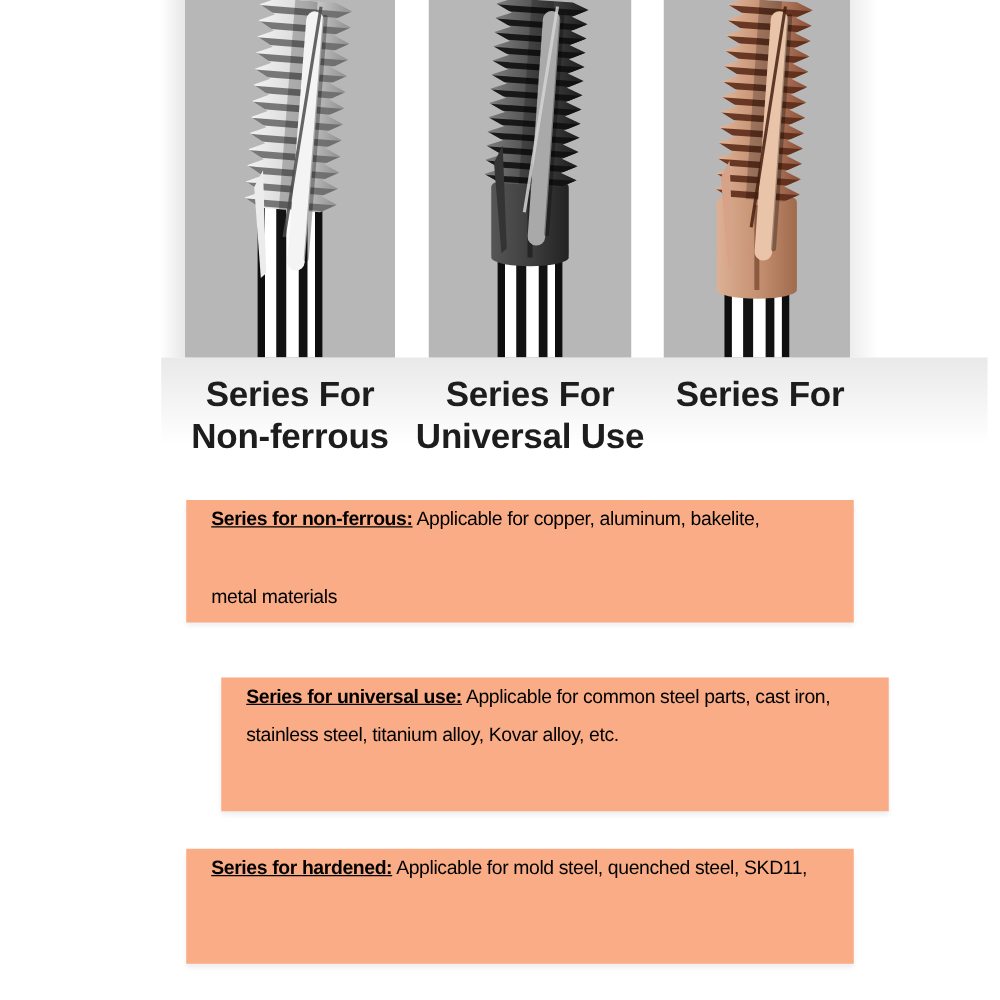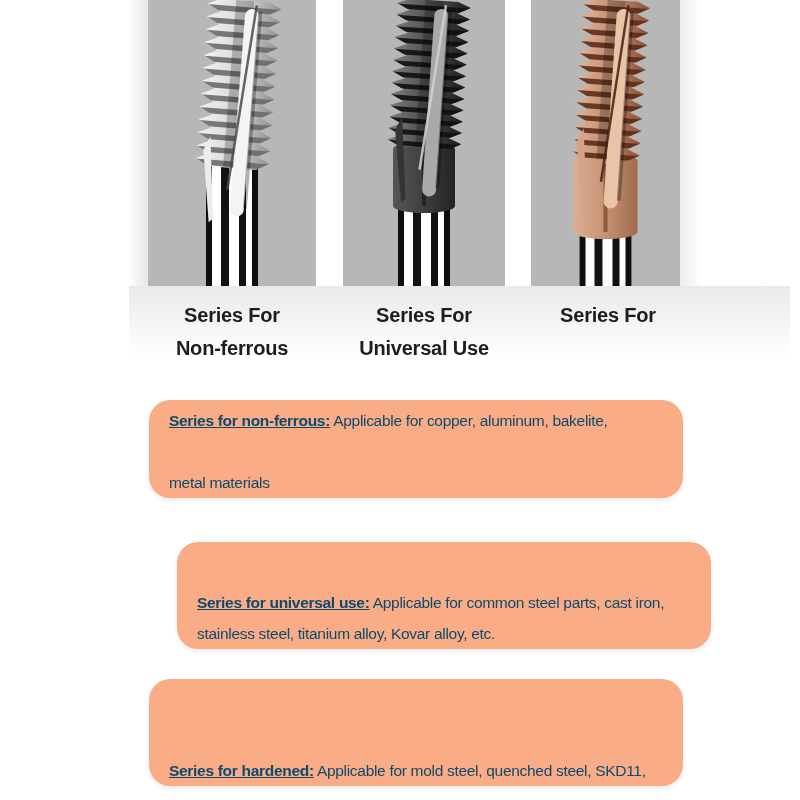--- a/index.html
+++ b/index.html
@@ -14,33 +14,33 @@
   .under-strip{position:absolute;top:286px;left:129px;width:661px;height:82px;
         background:linear-gradient(#e9e9e9,#ffffff 85%);}
   .panel{position:absolute;top:0;height:286px;background:#b7b7b7;overflow:hidden;}
   #panel-0{left:148px;width:168px;}
   #panel-1{left:343px;width:162px;}
   #panel-2{left:531px;width:149px;}
   .panel svg{display:block;}
 
   
   .plabel{position:absolute;top:299px;width:230px;text-align:center;
-        font-size:20px;font-weight:bold;line-height:33px;color:#1d1d1d;letter-spacing:-0.2px;}
+        font-size:28px;font-weight:bold;line-height:33px;color:#1d1d1d;letter-spacing:-0.2px;}
   #plabel-0{left:117px;}
   #plabel-1{left:309px;}
   #plabel-2{left:493px;}
 
   
   .ibox{position:absolute;left:149px;width:534px;box-sizing:border-box;
         background:#f9ac86;padding:0 20px;display:flex;flex-direction:column;
-        justify-content:flex-end;color:#0c4a6e;font-size:15.5px;letter-spacing:-0.3px;
-        line-height:31px;box-shadow:0 3px 4px rgba(0,0,0,0.07);border-radius:21px;}
+        justify-content:flex-start;color:#000000;font-size:15.5px;letter-spacing:-0.3px;
+        line-height:31px;box-shadow:0 3px 4px rgba(0,0,0,0.07);}
   #ibox-0{top:400px;height:98px;}
   #ibox-1{top:542px;height:107px;margin-left:28px;}
-  #ibox-2{top:679px;height:107px;}
+  #ibox-2{top:679px;height:92px;}
   .ibox p{margin:0;}
   .ihead{font-weight:bold;text-decoration:underline;white-space:nowrap;}
   .iline{white-space:nowrap;}
 </style>
 </head>
 <body>
 
 <div id="page">
 
   <div class="strip-shadow-left"></div>

